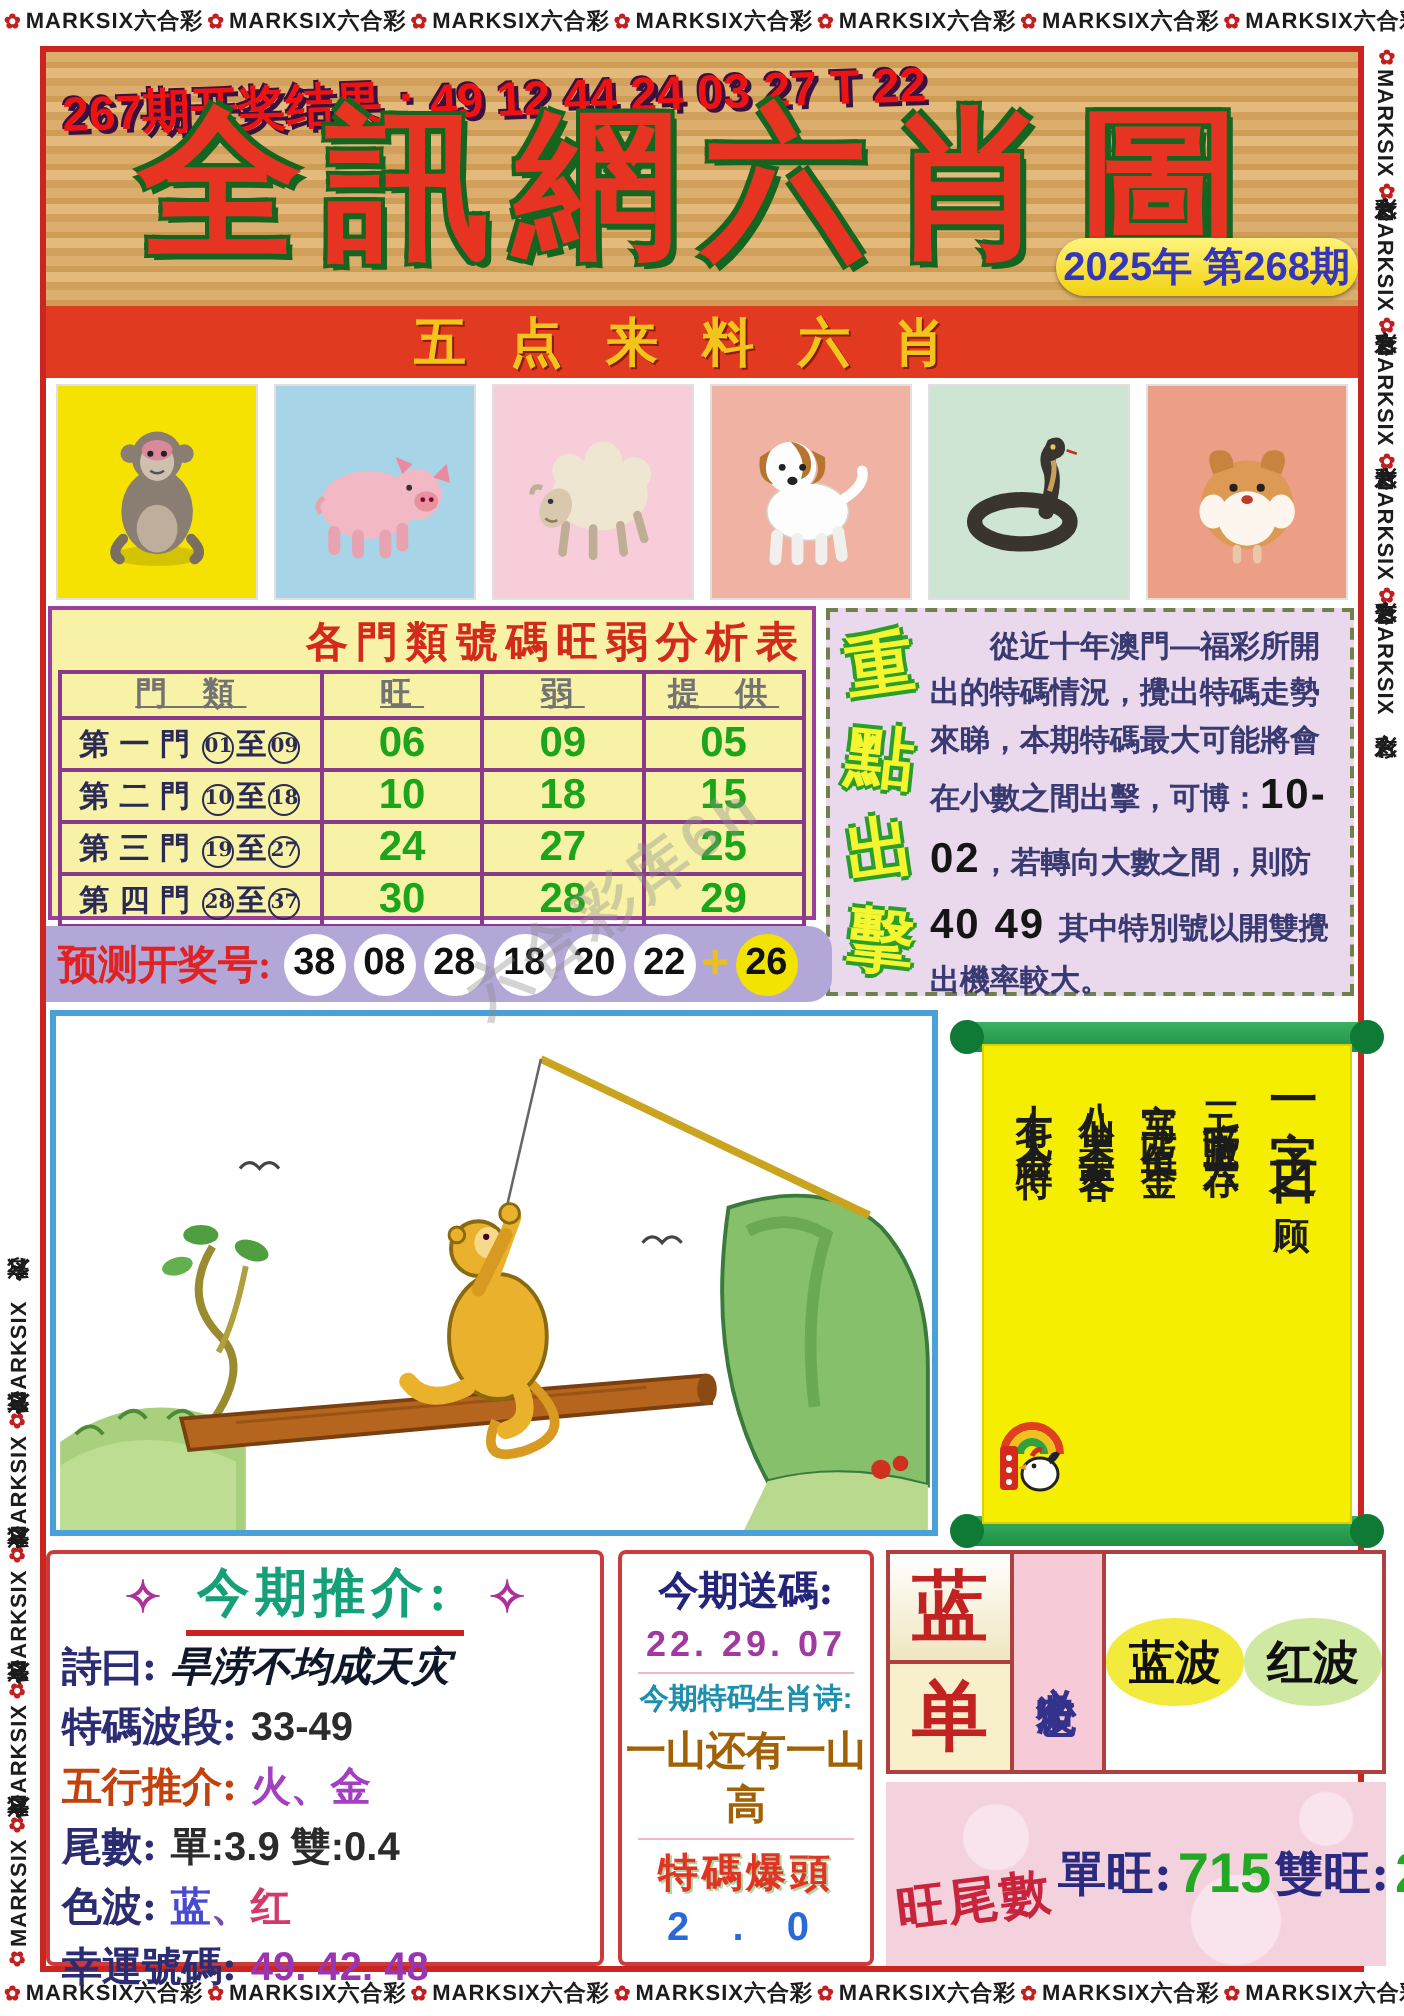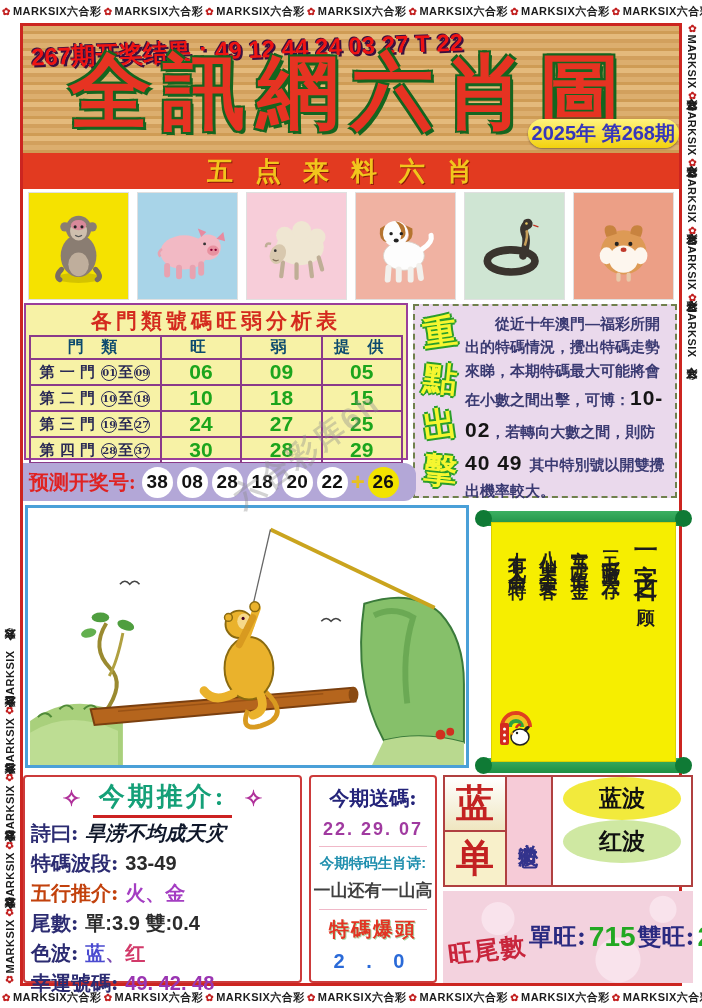--- a/index.html
+++ b/index.html
@@ -43,25 +43,25 @@
     font-family:"Liberation Serif", serif; text-shadow:1px 1px 0 #8a1a08; }
 
   
   #animal-row { left:0; top:166px; width:656px; height:110px; display:flex; gap:8px; padding:0 5px; }
   .animal-card { flex:1; height:108px; border:1px solid #e0e0e0; display:flex; align-items:center; justify-content:center; }
   .animal-card svg { width:86%; height:86%; }
 
   
   #analysis { left:1px; top:277px; width:384px; height:157px; background:#f7f2a6;
     border:2px solid #9a3f9a; padding:2px 3px; }
-  #analysis-title { color:#d42a1e; font-size:21px; font-weight:900; text-align:center;
+  #analysis-title { color:#d42a1e; font-size:21px; font-weight:900; text-align:right;
     letter-spacing:4px; font-family:"Liberation Serif", serif; }
   #analysis table { width:100%; border-collapse:collapse; }
   #analysis th, #analysis td { border:2px solid #8a3a8a; text-align:center; padding:0; height:21px; }
-  #analysis th { font-size:16px; font-weight:900; color:#0c4a6e; font-family:"DejaVu Serif", serif; letter-spacing:6px; }
+  #analysis th { font-size:16px; font-weight:900; color:#737373; font-family:"DejaVu Serif", serif; letter-spacing:6px;text-decoration:underline; }
   #analysis td.door { font-size:15px; font-weight:900; color:#2a2a55; font-family:"DejaVu Serif", serif; white-space:nowrap; }
   #analysis td.num { color:#1ca51c; font-size:21px; font-weight:bold; width:21.5%; }
   .circled { display:inline-block; width:16px; height:16px; line-height:14px; border:1.5px solid #2a2a55;
     border-radius:50%; font-size:10px; font-weight:bold; text-align:center; margin:0 1px; vertical-align:1px; }
 
   
   #keypanel { left:390px; top:278px; width:264px; height:194px; background:#ead9ec;
     border:2px dashed #70804c; display:flex; padding:4px; }
   #kp-title { width:42px; display:flex; flex-direction:column; justify-content:space-around; align-items:center; }
   #kp-title span { font-size:34px; font-weight:900; color:#f6f630; font-family:"Liberation Serif", serif;
@@ -114,37 +114,37 @@
     padding:0 6px 1px; letter-spacing:3px; font-family:"Liberation Serif", serif; }
   .bl-line { font-size:20px; font-weight:900; padding:1.5px 2px; white-space:nowrap;
     font-family:"DejaVu Serif", serif; }
   .bl-line .lv { font-family:"Liberation Sans", sans-serif; }
 
   #bm-panel { left:286px; top:749px; width:128px; height:208px; text-align:center;
     display:flex; flex-direction:column; justify-content:space-evenly; padding:2px; }
   #ms-label { color:#24247a; font-size:20px; font-weight:900; font-family:"DejaVu Serif", serif; }
   #ms-nums { color:#a03aa0; font-size:18px; font-weight:bold; letter-spacing:2px;text-align:center; }
   #ms-poemlabel { color:#1f8fae; font-size:14.5px; font-weight:900; }
-  #ms-poem { color:#404040; font-size:17px; font-weight:900; }
+  #ms-poem { color:#a16207; font-size:20px; font-weight:900; }
   #ms-burst { color:#e23423; font-size:20px; font-weight:900; letter-spacing:2px;
     text-shadow:1px 1px 0 #a8d8a8; font-family:"Liberation Serif", serif; }
   #ms-burstval { color:#2a6ad8; font-size:20px; font-weight:900; letter-spacing:8px; }
   .ms-div { height:1px; background:#f0b8c8; margin:0 6px; }
 
   #rt-box { left:420px; top:749px; width:250px; height:112px; border:2px solid #b04040;
     display:grid; grid-template-columns:62px 46px 1fr; background:#fff; }
   .rt-col1 { display:flex; flex-direction:column; border-right:2px solid #b04040; }
   .rt-cell { flex:1; display:flex; align-items:center; justify-content:center;
     font-size:38px; font-weight:900; color:#c32222; font-family:"Liberation Serif", serif; }
   .rt-cell.blue { background:linear-gradient(#ffffff,#efe6c0); border-bottom:2px solid #b04040; }
   .rt-cell.single { background:#f8f0ca; }
   #must-hit { writing-mode:vertical-rl; display:flex; align-items:center; justify-content:center;
     background:#f6cbd7; color:#33338c; font-size:20px; font-weight:900; letter-spacing:2px;
     border-right:2px solid #b04040; font-family:"DejaVu Serif", serif; }
-  #waves { display:flex; flex-direction:column; justify-content:flex-start; align-items:center; }
+  #waves { display:flex; justify-content:flex-start; align-items:center; }
   .wave { width:86%; height:40%; border-radius:50%; display:flex; align-items:center; justify-content:center;
     font-size:23px; font-weight:900; color:#111; font-family:"Liberation Serif", serif; }
   .wave.blue { background:#f2ea3c; } .wave.red { background:#cfe8a2; }
 
   #rb-panel { left:420px; top:865px; width:250px; height:92px; display:flex;
     background:
       radial-gradient(circle at 22% 30%, #f9e3ec 0 16px, transparent 17px),
       radial-gradient(circle at 70% 75%, #f9e3ec 0 22px, transparent 23px),
       radial-gradient(circle at 88% 20%, #f9e3ec 0 13px, transparent 14px),
       #f3d2de; }

